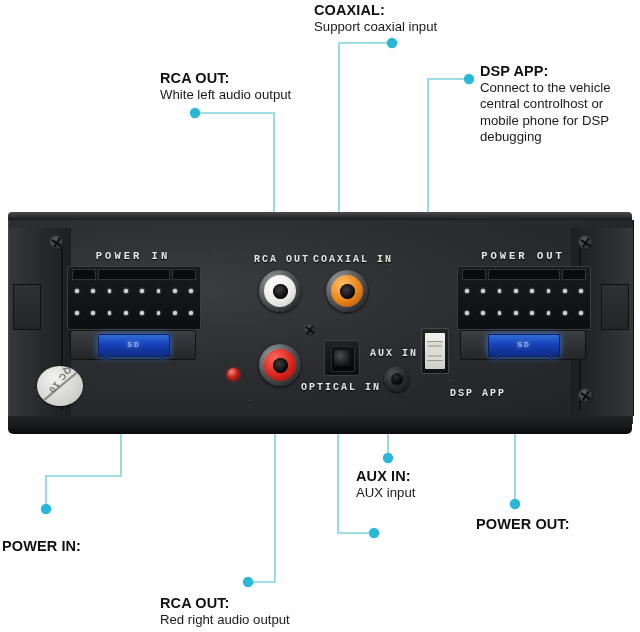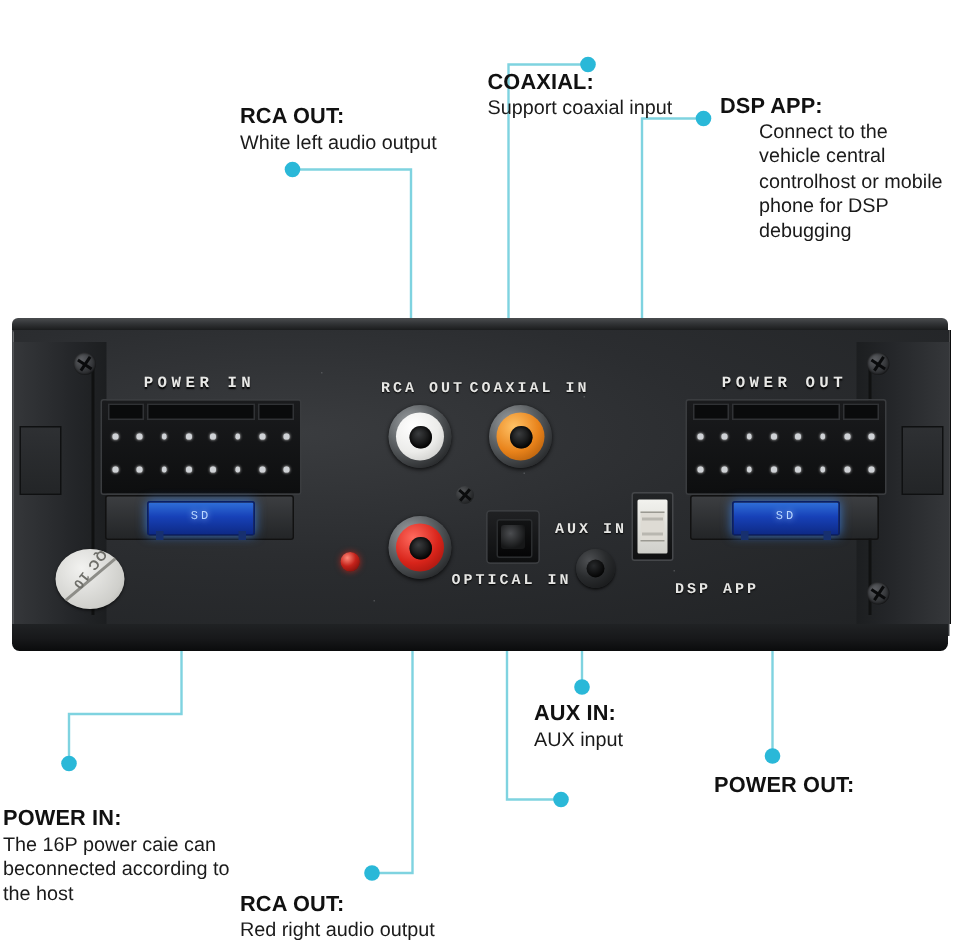--- a/index.html
+++ b/index.html
@@ -23,21 +23,21 @@
     white-space:nowrap;
   }
   .callout .c-body{
     font-size:13.2px;
     color:#1a1a1a;
     line-height:1.24;
     font-weight:500;
   }
   .callout.narrow .c-body{max-width:160px;}
   .callout.mid   .c-body{max-width:175px;}
-  .callout.wide  .c-body{max-width:210px;margin-left:26px;}
+  .callout.wide  .c-body{max-width:210px;}
 
   
   #leaders{position:absolute;left:0;top:0;width:640px;height:632px;}
 
   
   #device{
     position:absolute;left:8px;top:212px;width:624px;height:222px;
   }
   .dev-toplip{
     position:absolute;left:0;top:0;width:100%;height:9px;
@@ -413,38 +413,37 @@
       <div class="speck" style="left:205px;top:28px;"></div>
       <div class="speck" style="left:380px;top:44px;"></div>
       <div class="speck" style="left:340px;top:95px;"></div>
       <div class="speck" style="left:440px;top:160px;"></div>
       <div class="speck" style="left:240px;top:180px;"></div>
     </div>
     <div class="dev-botline"></div>
     <div class="dev-botlip"></div>
   </div>
 
-  <div class="callout mid" style="left:325px;top:2px;margin-top:45px;">
+  <div class="callout mid" style="left:314px;top:2px;">
     <div class="c-title">COAXIAL:</div>
     <div class="c-body">Support coaxial input</div>
   </div>
 
   <div class="callout mid" style="left:160px;top:70px;">
     <div class="c-title">RCA OUT:</div>
     <div class="c-body">White left audio output</div>
   </div>
 
   <div class="callout wide" style="left:480px;top:63px;width:156px;">
     <div class="c-title">DSP APP:</div>
     <div class="c-body">Connect to the vehicle central controlhost or mobile phone for DSP debugging</div>
   </div>
 
   <div class="callout narrow" style="left:2px;top:538px;width:180px;">
     <div class="c-title">POWER IN:</div>
-    <div class="c-body">The 16P power caie can beconnected according to the host</div>
   </div>
 
   <div class="callout mid" style="left:160px;top:595px;">
     <div class="c-title">RCA OUT:</div>
     <div class="c-body">Red right audio output</div>
   </div>
 
 
   <div class="callout narrow" style="left:356px;top:468px;">
     <div class="c-title">AUX IN:</div>

